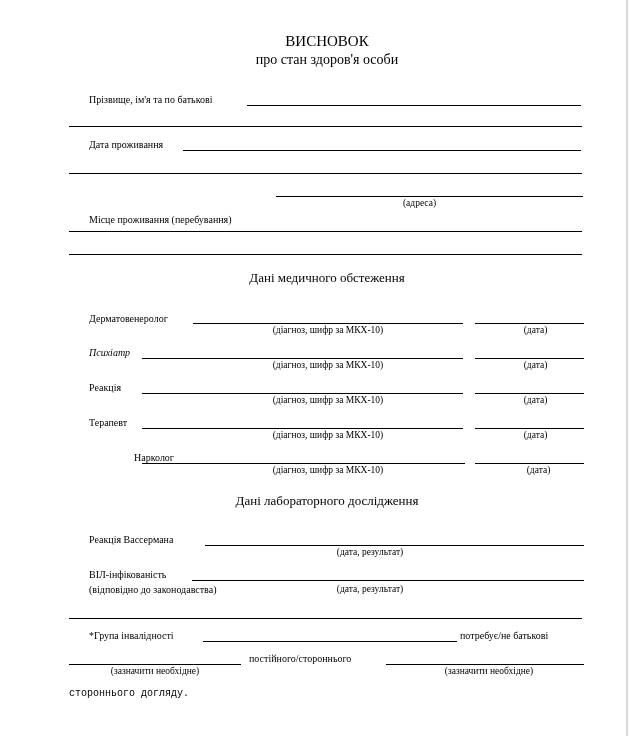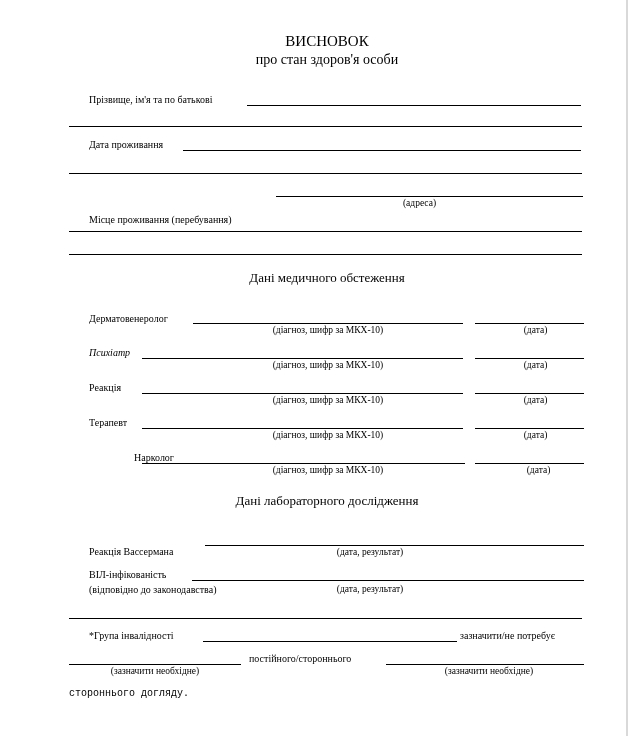--- a/index.html
+++ b/index.html
@@ -64,34 +64,34 @@
 <div class="c small" style="left:475px;width:121px;top:430px;">(дата)</div>
 
 <div class="t" style="left:89px;top:450px;margin-left:45px;">Нарколог</div>
 <input class="fld" style="left: 142px; top: 449px; width: 323px;" value="">
 <input class="fld" style="left: 475px; top: 449px; width: 109px;" value="">
 <div class="c small" style="left:193px;width:270px;top:465px;">(діагноз, шифр за МКХ-10)</div>
 <div class="c small" style="left:478px;width:121px;top:465px;">(дата)</div>
 
 <div class="c" style="left:0;width:654px;top:493px;font-size:13px;line-height:15px;">Дані лабораторного дослідження</div>
 
-<div class="t" style="left:89px;top:532px;margin-top:12px;">Реакція  Вассермана</div>
+<div class="t" style="left:89px;top:532px;">Реакція  Вассермана</div>
 <input class="fld" style="left: 205px; top: 531px; width: 379px;" value="">
 <div class="c small" style="left:205px;width:330px;top:547px;">(дата, результат)</div>
 
 <div class="t" style="left:89px;top:567px;">ВІЛ-інфікованість</div>
 <input class="fld" style="left: 192px; top: 566px; width: 392px;" value="">
 <div class="t" style="left:89px;top:582px;">(відповідно до законодавства)</div>
 <div class="c small" style="left:205px;width:330px;top:584px;">(дата, результат)</div>
 
 <div class="ln" style="left:69px;top:618px;width:513px;"></div>
 
 <div class="t" style="left:89px;top:628px;">*Група інвалідності</div>
 <input class="fld" style="left: 203px; top: 627px; width: 254px;" value="">
-<div class="t" style="left:460px;top:628px;">зазначити/не потребує</div>
+<div class="t" style="left:460px;top:628px;">потребує/не батькові</div>
 
 <input class="fld" style="left: 69px; top: 650px; width: 172px;" value="">
 <div class="t" style="left:249px;top:651px;">постійного/стороннього</div>
 <input class="fld" style="left: 386px; top: 650px; width: 198px;" value="">
 <div class="c small" style="left:69px;width:172px;top:666px;">(зазначити необхідне)</div>
 <div class="c small" style="left:386px;width:206px;top:666px;">(зазначити необхідне)</div>
 
 <div class="t" style="left:69px;top:686px;font-family:Liberation Mono, monospace;">стороннього догляду.</div>
 
 </body></html>

